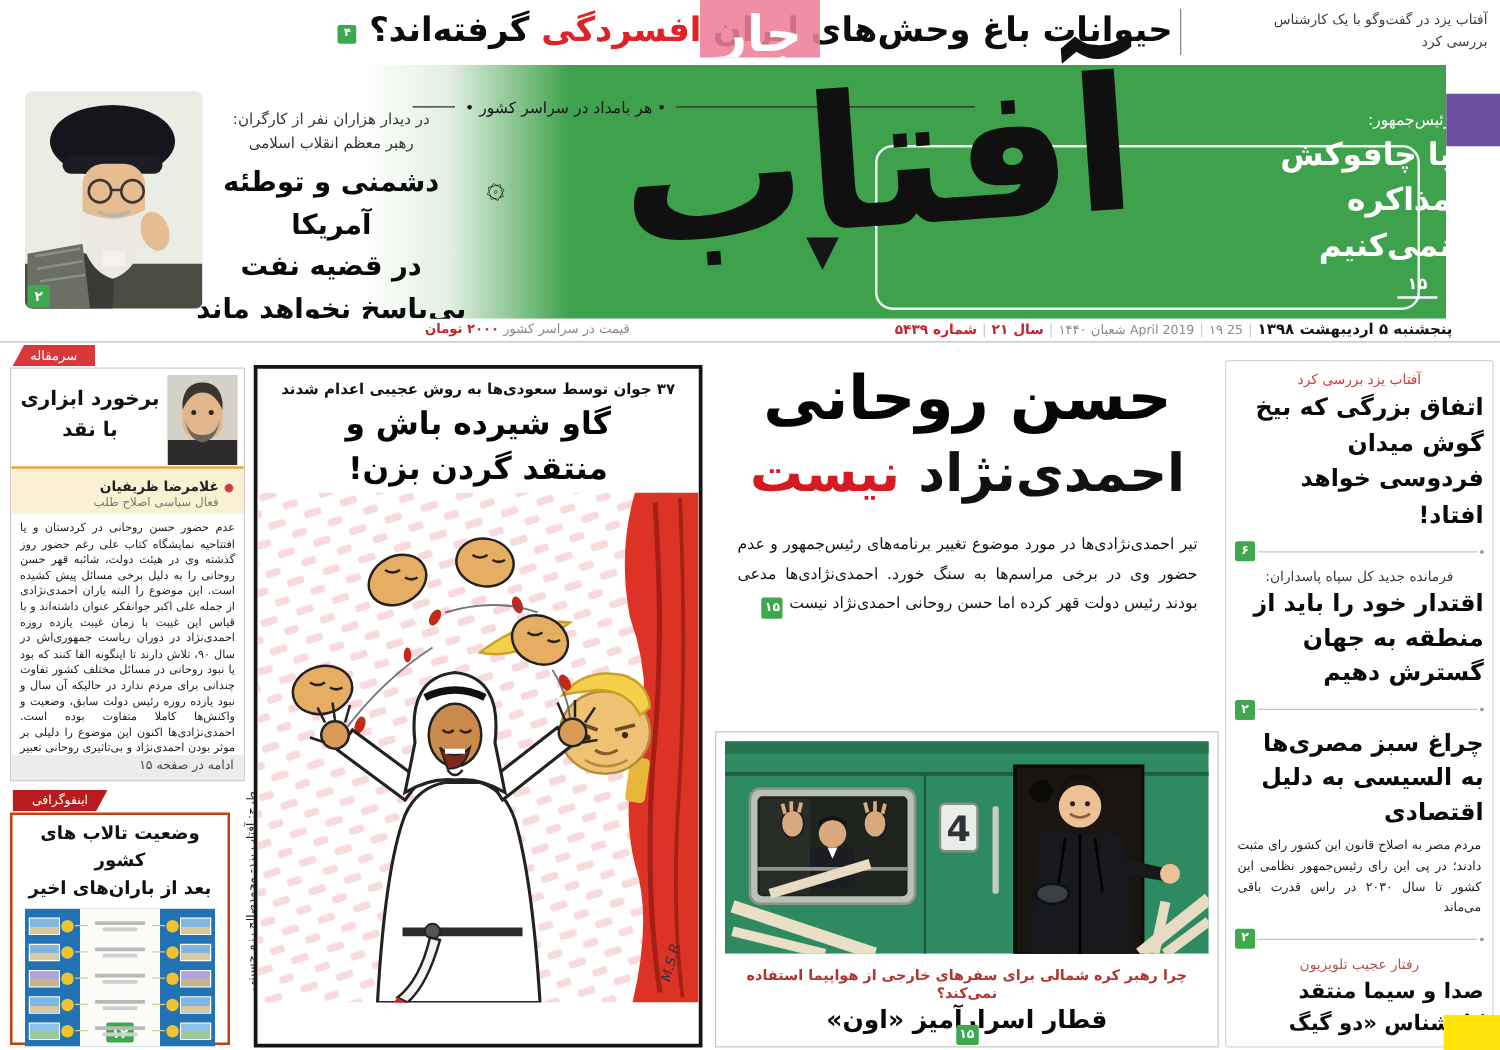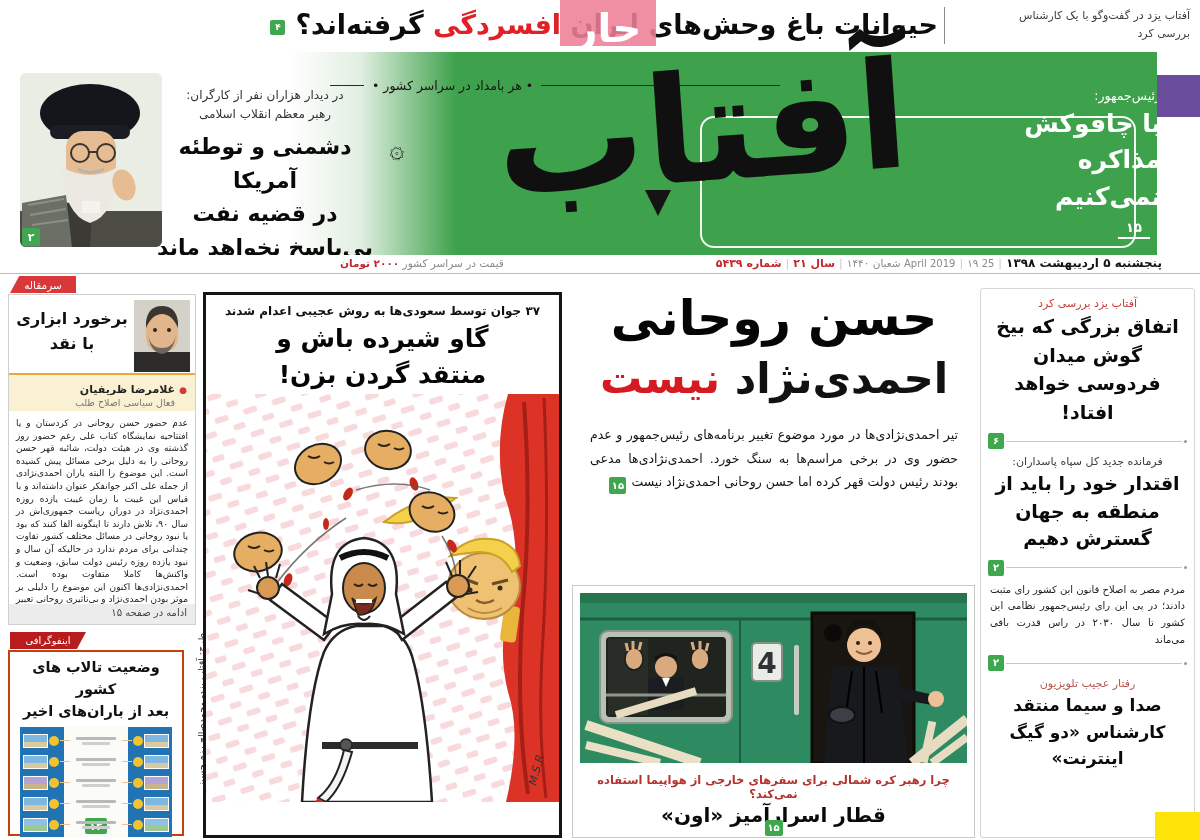--- a/index.html
+++ b/index.html
@@ -116,21 +116,21 @@
   .kim{position:absolute;left:572px;top:312px;width:403px;height:253px;border:1px solid #c9c9c9;
        background:#fff;box-sizing:border-box;padding:7px;text-align:center;}
   .kim-kicker{margin-top:6px;font-size:11.5px;color:#B3342F;font-weight:bold;}
   .kim-headline{margin-top:2px;font-size:20px;font-weight:bold;color:#0a0a0a;}
   .kim-badge{position:absolute;left:50%;bottom:1px;transform:translateX(-50%);width:18px;height:16px;font-size:10px;}
   
   .rcol{position:absolute;left:980px;top:15px;width:215px;height:550px;border:1px solid #d6d6d6;
         border-radius:3px;background:#fff;box-sizing:border-box;padding:8px 7px 0;overflow:hidden;}
   .rc-kicker{text-align:center;font-size:11px;}
   .rc-kicker.red{color:#CB3A36;} .rc-kicker.dark{color:#3d3d3d;} .rc-kicker.mut{color:#B45550;}
-  .rc-h{text-align:center;font-weight:bold;color:#0a0a0a;margin-top:2px;}
+  .rc-h{text-align:right;font-weight:bold;color:#0a0a0a;margin-top:2px;}
   .rc-h.s1{font-size:19px;line-height:1.5;}
   .rc-h.s2{font-size:19px;line-height:1.45;}
   .rc-h.s3{font-size:19px;line-height:1.45;}
   .rc-h.s4{font-size:17px;line-height:1.55;}
   .rc-body{font-size:10px;line-height:1.67;text-align:justify;color:#222;margin-top:5px;padding:0 2px;}
   .rc-sep{display:flex;align-items:center;margin:7px 0 6px;}
   .rc-sep .badge{width:16px;height:16px;font-size:10px;flex:none;}
   .rc-sep .ln{flex:1;height:1px;background:#c7c7c7;margin:0 2px;}
   .rc-sep .pt{width:3px;height:3px;border-radius:50%;background:#999;flex:none;}
 </style>
@@ -466,20 +466,21 @@
       <div>
         <div class="rc-kicker dark" dir="rtl">فرمانده جدید کل سپاه پاسداران:</div>
         <div class="rc-h s2" dir="rtl">اقتدار خود را باید از منطقه به جهان گسترش دهیم</div>
       </div>
       <div class="rc-sep">
         <span class="badge">۲</span>
           <span class="ln"></span>
           <span class="pt"></span>
       </div>
       <div>
+        <div class="rc-h s3" dir="rtl">چراغ سبز مصری‌ها به السیسی به دلیل اقتصادی</div>
         <div class="rc-body" dir="rtl">مردم مصر به اصلاح قانون این کشور رای مثبت دادند؛ در پی این رای رئیس‌جمهور نظامی این کشور تا سال ۲۰۳۰ در راس قدرت باقی می‌ماند</div>
       </div>
       <div class="rc-sep">
         <span class="badge">۲</span>
           <span class="ln"></span>
           <span class="pt"></span>
       </div>
       <div>
         <div class="rc-kicker mut" dir="rtl">رفتار عجیب تلویزیون</div>
         <div class="rc-h s4" dir="rtl">صدا و سیما منتقد کارشناس «دو گیگ اینترنت»</div>

